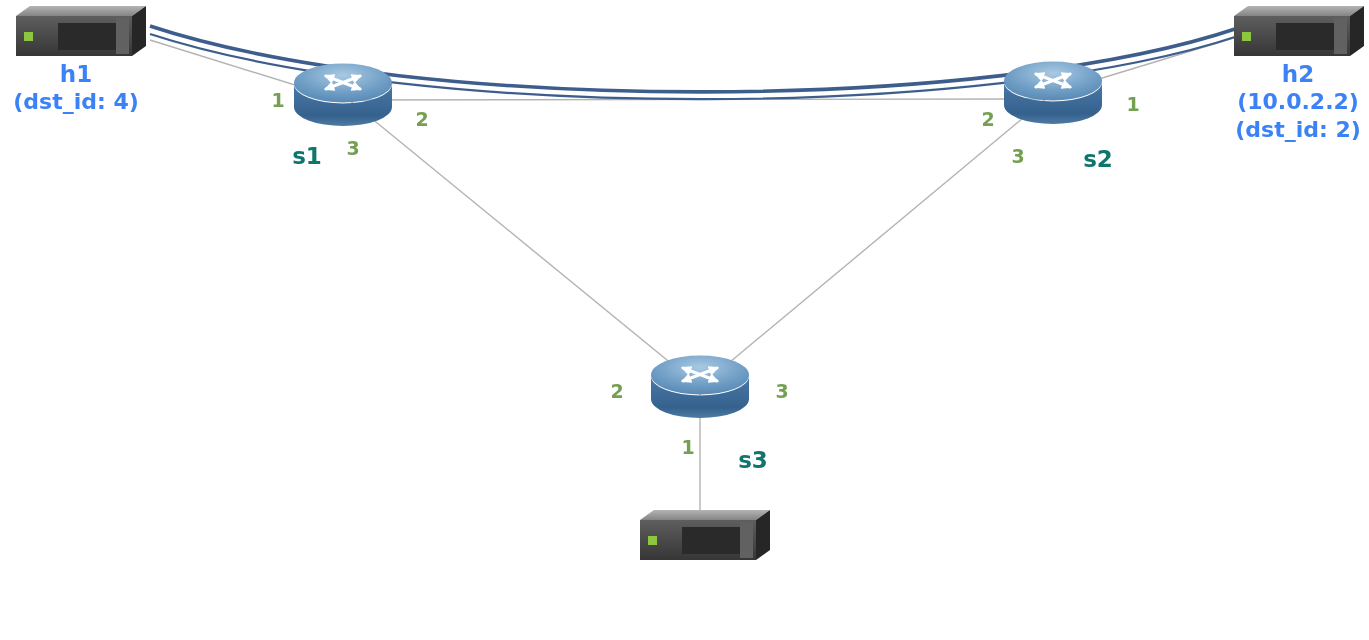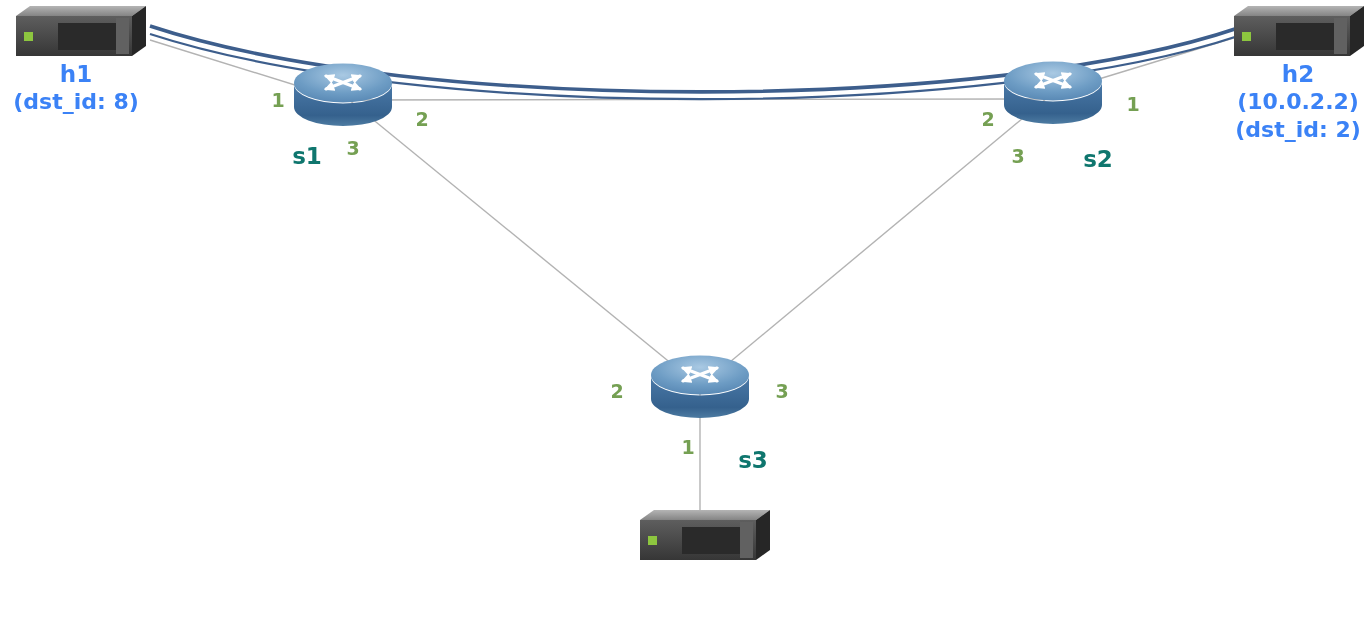--- a/index.html
+++ b/index.html
@@ -91,21 +91,21 @@
     <g transform="translate(1003,56)">
         <use href="#switch-proto"></use>
       </g>
     <g transform="translate(650,350)">
         <use href="#switch-proto"></use>
       </g>
   </svg>
 
   <div class="node-label" style="left:0;top:60px;width:152px">
     <div class="nm">h1</div>
-    <div>(dst_id: 8)</div>
+    <div>(dst_id: 4)</div>
   </div>
 
   <div class="node-label" style="left:1222px;top:60px;width:152px">
     <div class="nm">h2</div>
     <div>(10.0.2.2)</div>
     <div>(dst_id: 2)</div>
   </div>
 
 
   <div class="sw-label" style="left:307px;top:156px">s1</div>

